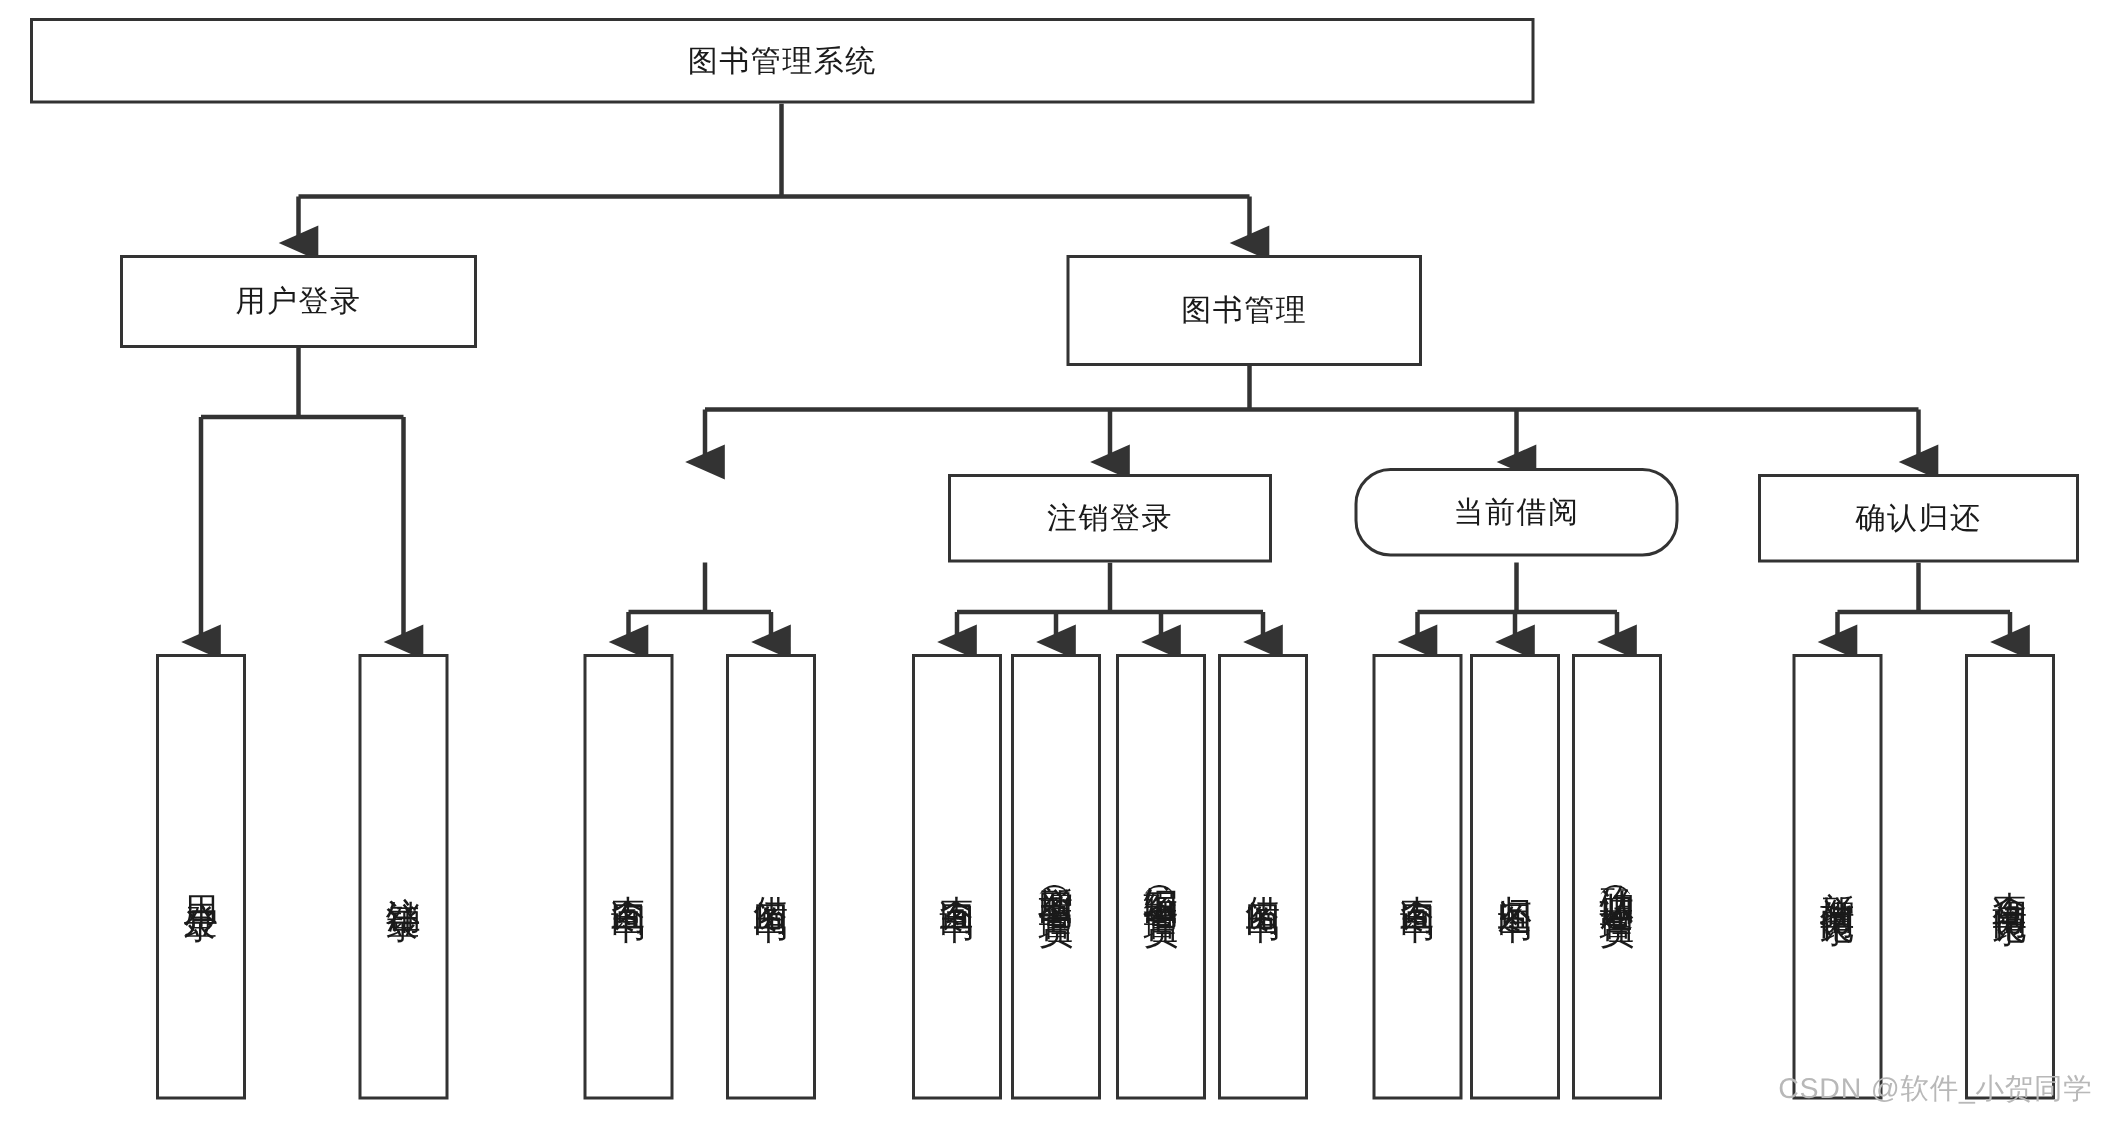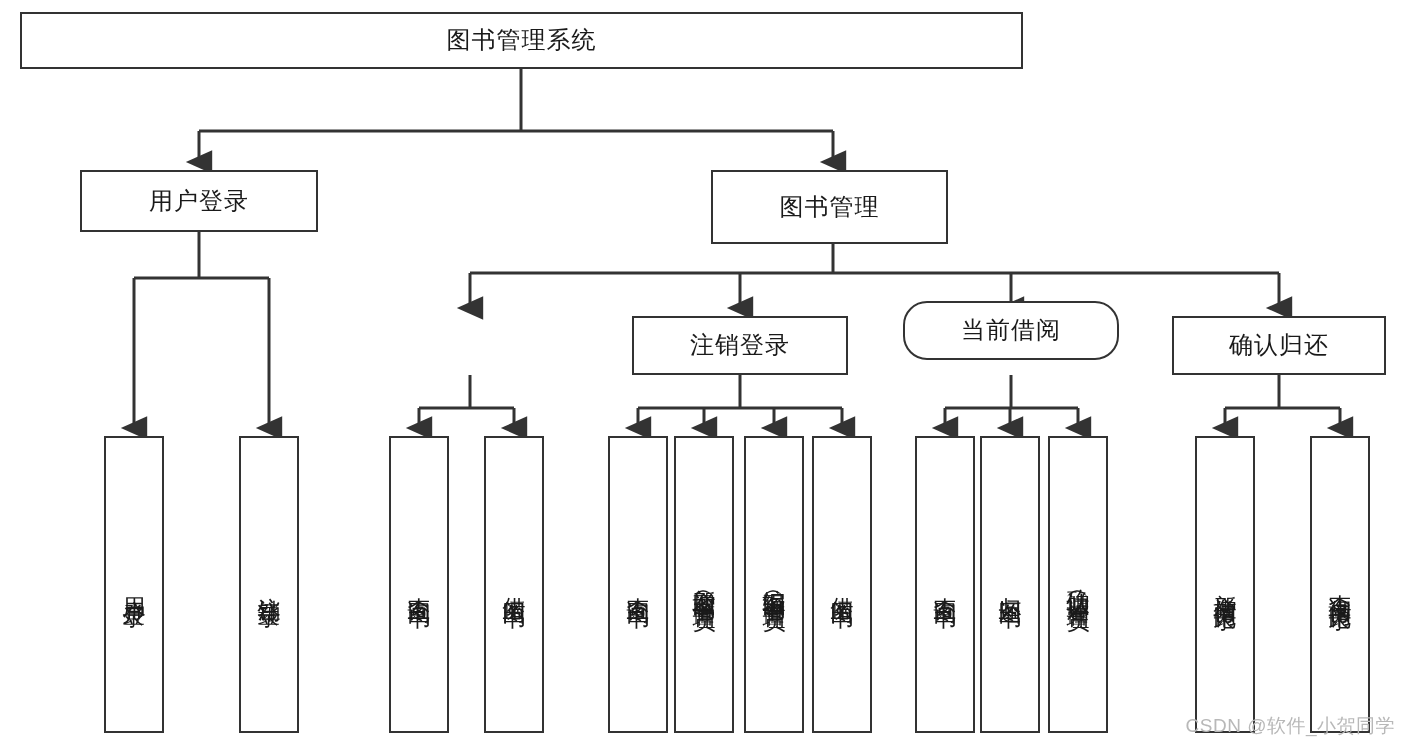--- a/index.html
+++ b/index.html
@@ -29,21 +29,21 @@
     position: absolute;
     box-sizing: border-box;
     border: 2px solid #333333;
     background: #ffffff;
     display: flex;
     align-items: center;
     justify-content: center;
     color: #1a1a1a;
   }
   .node.horiz {
-    font-size: 24px;
+    font-size: 20px;
     letter-spacing: 1px;
     line-height: 1.2;
   }
   .node.vert {
     writing-mode: vertical-rl;
     text-orientation: upright;
     font-size: 23px;
     line-height: 1.25;
     letter-spacing: 3px;
     padding: 6px 0;
@@ -128,21 +128,21 @@
   <div class="node horiz" style="left:80px; top:170px; width:238px; height:62px;">
     <span>用户登录</span>
   </div>
   <div class="node horiz" style="left:711px; top:170px; width:237px; height:74px;">
     <span>图书管理</span>
   </div>
 
   <div class="node horiz" style="left:632px; top:316px; width:216px; height:59px;">
     <span>注销登录</span>
   </div>
-  <div class="node horiz" style="left:903px; top:301px; width:216px; height:59px;border-radius:24px;">
+  <div class="node horiz" style="left:903px; top:312px; width:216px; height:59px;border-radius:24px;">
     <span>当前借阅</span>
   </div>
   <div class="node horiz" style="left:1172px; top:316px; width:214px; height:59px;">
     <span>确认归还</span>
   </div>
 
   <div class="node vert" style="left:104px; top:436px; width:60px; height:297px;">
     <span class="vtext">用户登录</span>
   </div>
   <div class="node vert" style="left:239px; top:436px; width:60px; height:297px;">

